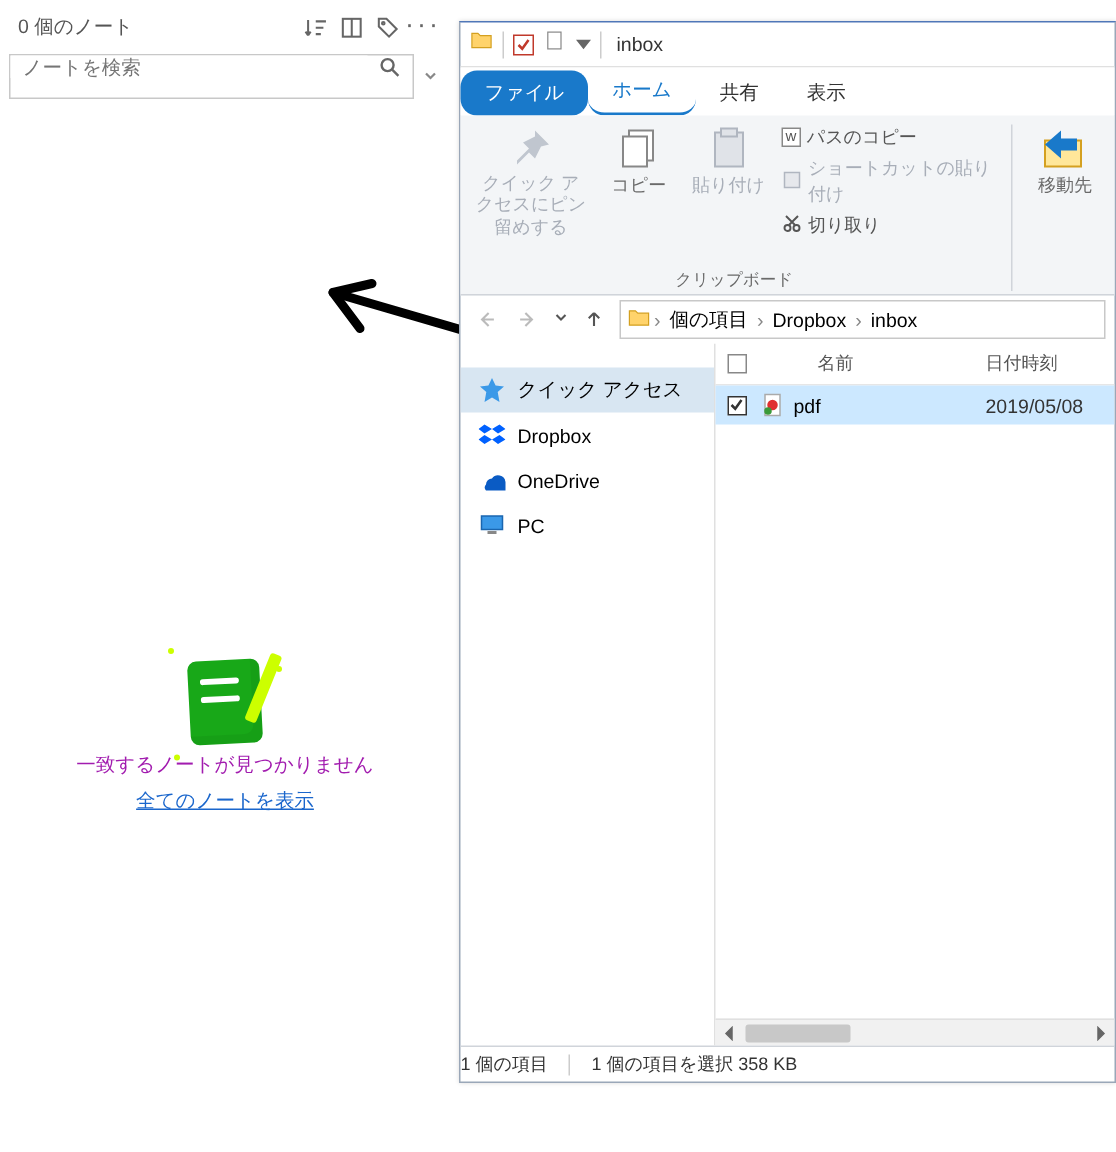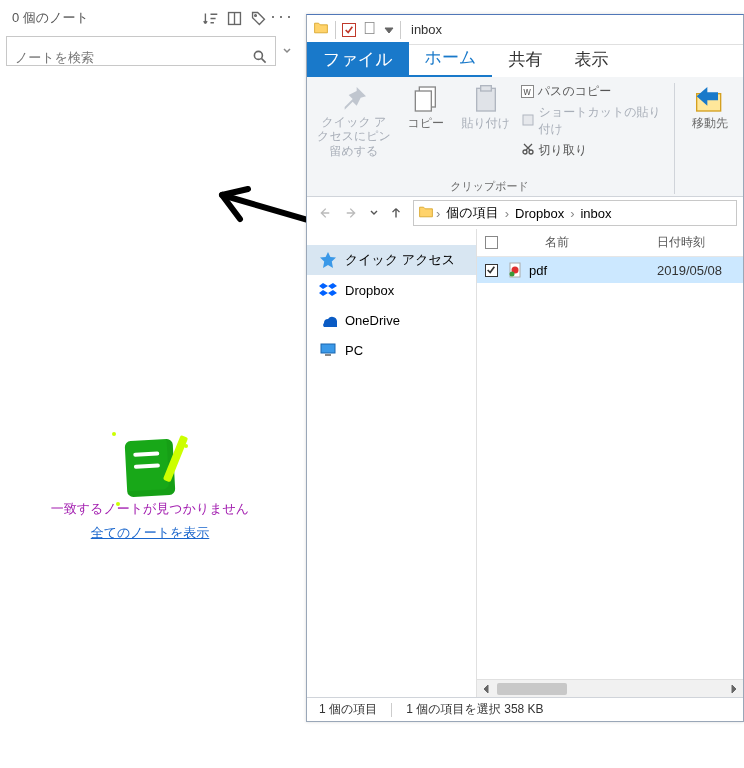--- a/index.html
+++ b/index.html
@@ -5,21 +5,21 @@
     * { margin:0; padding:0; box-sizing:border-box; font-family: "Yu Gothic UI","Meiryo",sans-serif; }
     body { width:744px; height:768px; position:relative; background:#fff; overflow:hidden; }
     
     .notes-panel { position:absolute; left:0; top:0; width:300px; height:768px; background:#fff; }
     .notes-topbar { display:flex; align-items:center; height:36px; padding:0 6px; color:#555; font-size:13px; }
     .notes-topbar .count { flex:1; padding-left:6px; }
     .notes-topbar .tool { width:24px; height:24px; display:flex; align-items:center; justify-content:center; color:#666; cursor:pointer; }
     .tool svg { width:17px; height:17px; stroke:#666; }
     .dots { font-size:18px; letter-spacing:2px; line-height:1; padding-bottom:4px; }
     .search-row { display:flex; align-items:center; padding:0 6px 8px 6px; gap:4px; }
-    .search-box { flex:1; display:flex; align-items:flex-end; border:1px solid #c8c8c8; height:30px; background:#fff; }
+    .search-box { flex:1; display:flex; align-items:flex-start; border:1px solid #c8c8c8; height:30px; background:#fff; }
     .search-box input { flex:1; border:none; outline:none; font-size:13px; padding:0 8px; color:#333; }
     .search-box .mag { width:30px; display:flex; justify-content:center; align-items:center; }
     .search-box .mag svg { width:16px; height:16px; stroke:#666; }
     .chev-tiny { width:14px; display:flex; justify-content:center; }
     .chev-tiny svg { width:10px; height:10px; stroke:#888; }
     .empty-area { position:absolute; top:440px; left:0; width:300px; text-align:center; }
     .note-icon { display:inline-block; width:48px; height:56px; background:#18a818; border-radius:6px; position:relative; transform:rotate(-3deg); box-shadow: inset -6px -6px 0 rgba(0,0,0,0.05); }
     .note-icon:before, .note-icon:after { content:""; position:absolute; left:8px; height:4px; width:26px; background:#fff; border-radius:2px; }
     .note-icon:before { top:12px; }
     .note-icon:after { top:24px; }
@@ -34,21 +34,21 @@
     .titlebar { height:30px; display:flex; align-items:center; padding:0 6px; gap:6px; border-bottom:1px solid #e0e0e0; }
     .tb-folder svg { width:16px; height:16px; }
     .tb-sep { width:1px; height:18px; background:#ccc; }
     .tb-check { width:14px; height:14px; border:1px solid #c0392b; display:flex; align-items:center; justify-content:center; }
     .tb-check svg { width:10px; height:10px; stroke:#c0392b; }
     .tb-drop svg{ width:10px; height:10px; stroke:#666; fill:#666;}
     .tb-sep2{ width:1px; height:18px; background:#ccc;}
     .tb-title { font-size:13px; color:#333; padding-left:4px; }
     
     .tab-row { display:flex; align-items:flex-end; height:32px; background:#fff; }
-    .tab { padding:6px 16px; font-size:17px; color:#333; cursor:pointer; }
+    .tab { padding:6px 16px; font-size:13px; color:#333; cursor:pointer;border-radius:11px; }
     .tab.file { background:#1979ca; color:#fff; }
     .tab.active { border-bottom:2px solid #1979ca; color:#1979ca; }
     
     .ribbon { height:120px; background:#f3f5f7; border-bottom:1px solid #d0d4da; display:flex; padding:6px 10px 2px 10px; gap:8px; }
     .rb-group { display:flex; flex-direction:column; align-items:center; font-size:11px; color:#555; }
     .rb-icons { display:flex; gap:10px; align-items:flex-start; flex:1; }
     .rb-item { display:flex; flex-direction:column; align-items:center; font-size:12px; color:#6a6a6a; width:58px; }
     .rb-item.disabled { color:#a8aeb8; }
     .rb-item .icn { width:32px; height:32px; display:flex; align-items:center; justify-content:center; }
     .rb-small-col { display:flex; flex-direction:column; gap:4px; font-size:12px; color:#555; }
@@ -83,21 +83,21 @@
     .fl-row .rchk .box{ width:13px; height:13px; border:1px solid #333; display:flex; align-items:center; justify-content:center; background:#fff;}
     .fl-row .rchk svg{ width:10px; height:10px; stroke:#333;}
     .fl-row .ficon{ width:20px; display:flex; justify-content:center;}
     .fl-row .fname{ flex:1; padding-left:4px;}
     .fl-row .fdate{ width:86px; color:#333;}
     .scrollbar-h { height:18px; border-top:1px solid #e0e0e0; background:#f1f1f1; display:flex; align-items:center;}
     .sb-btn{ width:18px; height:18px; display:flex; align-items:center; justify-content:center;}
     .sb-btn svg{ width:10px; height:10px; stroke:#666; fill:#666;}
     .sb-thumb{ width:70px; height:12px; background:#c8c8c8; border-radius:2px; margin-left:2px;}
     
-    .statusbar{ height:24px; border-top:1px solid #d0d4da; display:flex; align-items:center; font-size:12px; color:#333; padding:0 12px; gap:14px;}
+    .statusbar{ height:24px; border-top:1px solid #d0d4da; display:flex; align-items:center; font-size:12px; color:#333; padding:0 0; gap:14px;}
     .statusbar .ssep{ width:1px; height:14px; background:#ccc;}
   </style>
 </head>
 <body>
 
 <div class="notes-panel">
   <div class="notes-topbar">
     <div class="count">0 個のノート</div>
     <div class="tool">
       <svg viewBox="0 0 20 20" fill="none" stroke-width="1.6">

